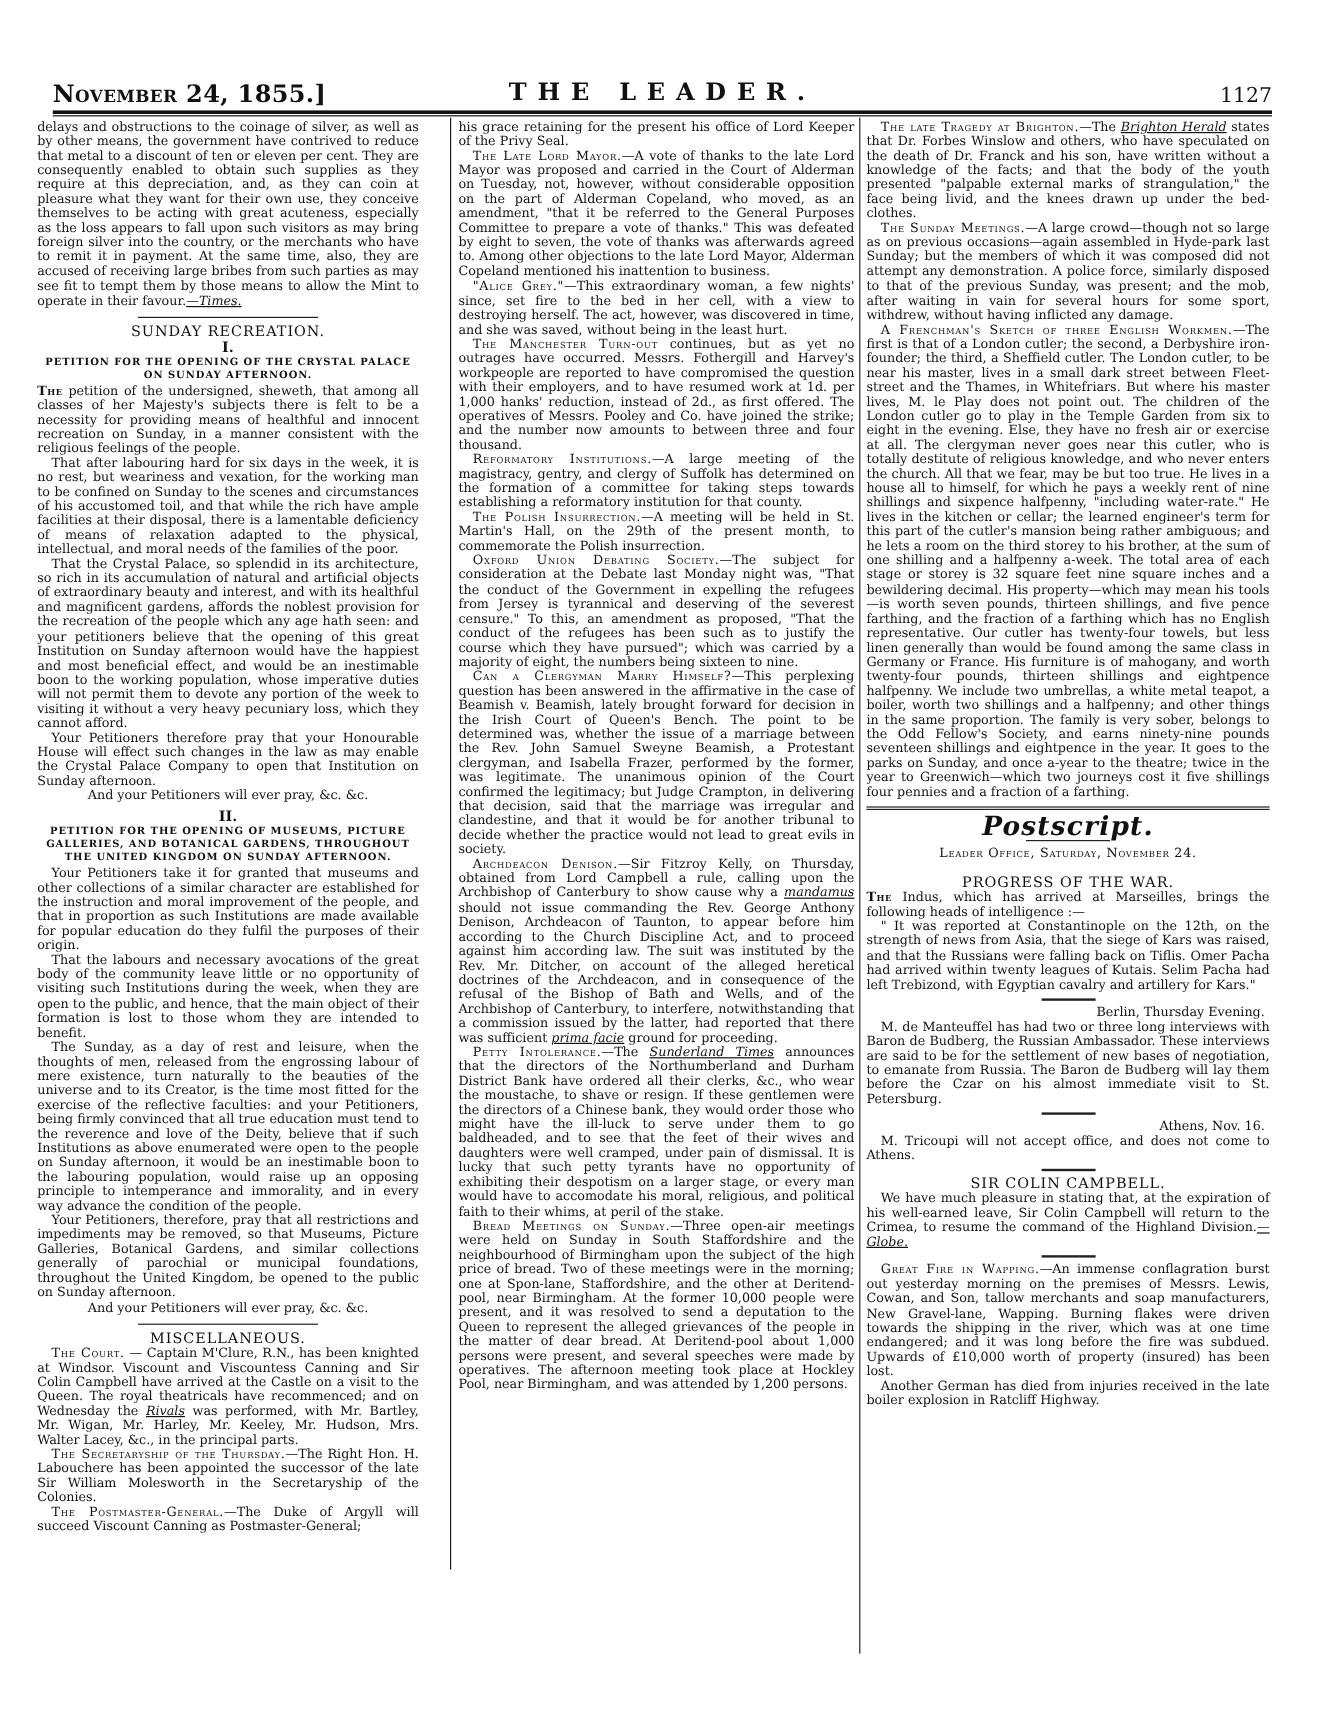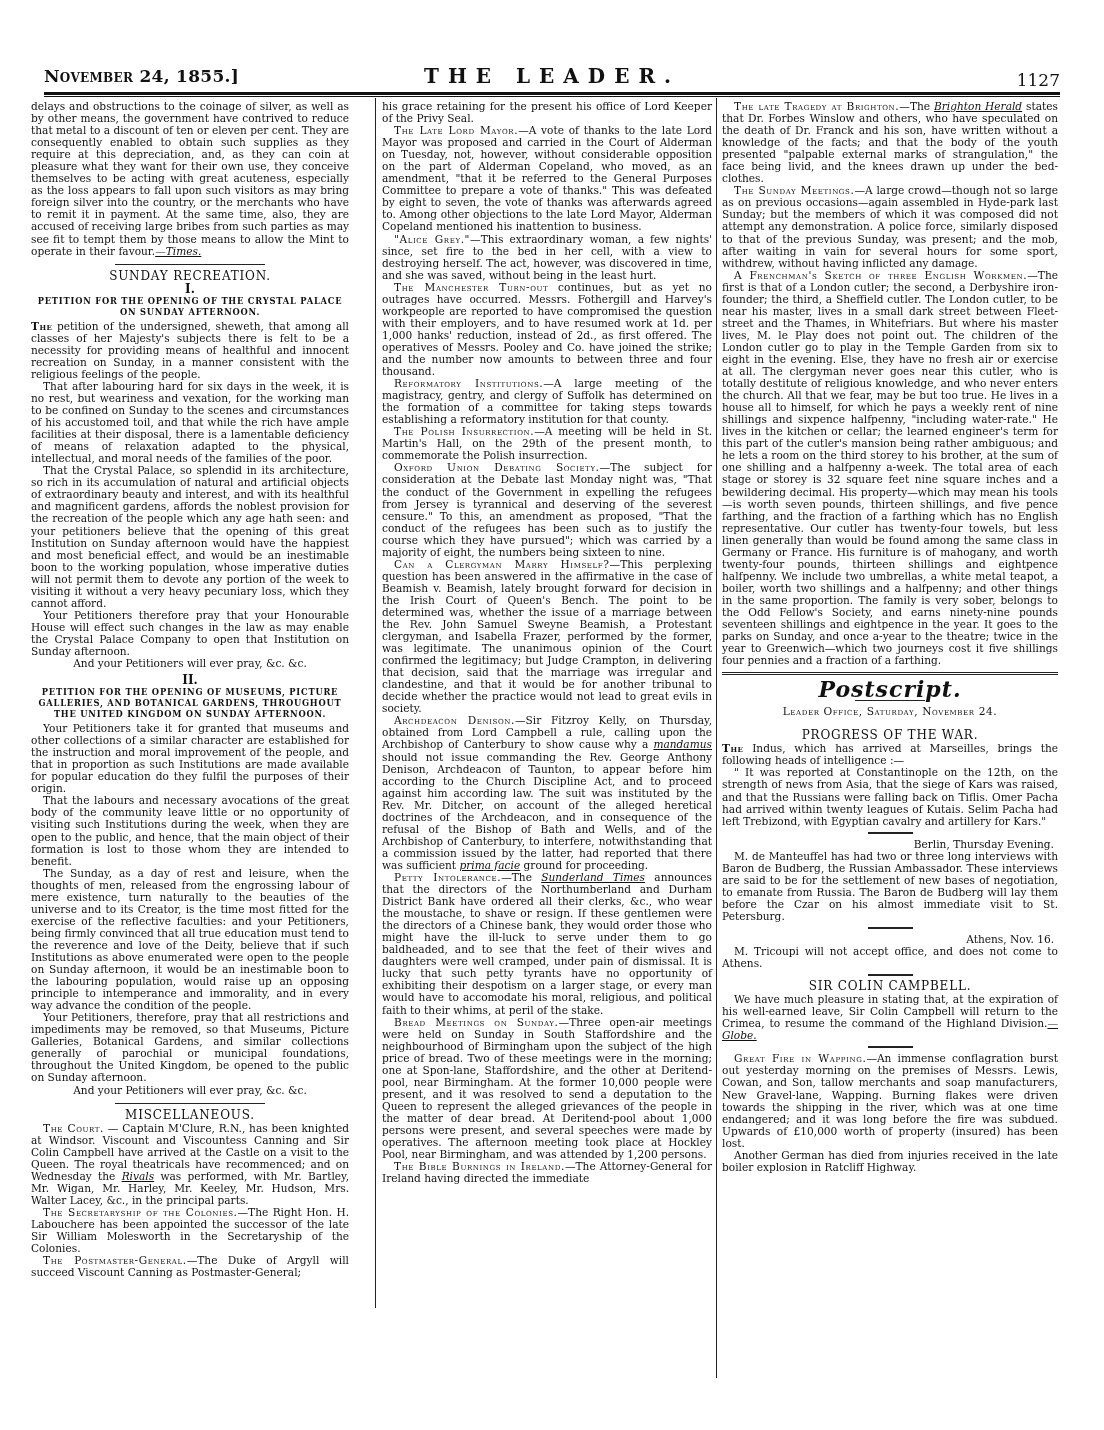--- a/index.html
+++ b/index.html
@@ -1,20 +1,20 @@
 <!DOCTYPE html>
 <html><head>
 <meta charset="utf-8">
 <style>
   * { box-sizing: border-box; margin: 0; padding: 0; }
   html, body { width: 1104px; height: 1430px; background: #ffffff; overflow: hidden; }
   body { font-family: "DejaVu Serif", "Liberation Serif", serif; color: #111; position: relative; }
 
   .masthead { position: absolute; left: 44px; top: 62px; width: 1016px; height: 34px; }
-  .mh-date { position: absolute; left: 0; top: 4px; font-size: 17px; font-weight: bold; letter-spacing: 0.3px; font-variant: small-caps; }
+  .mh-date { position: absolute; left: 0; top: 4px; font-size: 20px; font-weight: bold; letter-spacing: 0.3px; font-variant: small-caps; }
   .mh-title { position: absolute; left: 0; width: 100%; top: 2px; text-align: center; font-size: 20px; font-weight: bold; letter-spacing: 9px; }
   .mh-page { position: absolute; right: 0; top: 8px; font-size: 17px; font-weight: normal; }
   .mh-rule { position: absolute; left: 44px; top: 92px; width: 1016px; height: 5px; border-top: 3px solid #111; border-bottom: 1px solid #111; }
 
   .col { position: absolute; top: 100px; font-size: 10.6px; line-height: 12.05px; text-align: justify; }
   .col-1 { left: 31px; width: 318px; }
   .col-2 { left: 382px; width: 330px; }
   .col-3 { left: 722px; width: 336px; }
   .col-rule { position: absolute; top: 98px; width: 1px; background: #222; }
   .rule-a { left: 375px; height: 1210px; }
@@ -63,37 +63,36 @@
   <div class="roman" style="margin-top:5px">II.</div>
   <div class="sub">PETITION FOR THE OPENING OF MUSEUMS, PICTURE GALLERIES, AND BOTANICAL GARDENS, THROUGHOUT THE UNITED KINGDOM ON SUNDAY AFTERNOON.</div>
   <p>Your Petitioners take it for granted that museums and other collections of a similar character are established for the instruction and moral improvement of the people, and that in proportion as such Institutions are made available for popular education do they fulfil the purposes of their origin.</p>
   <p>That the labours and necessary avocations of the great body of the community leave little or no opportunity of visiting such Institutions during the week, when they are open to the public, and hence, that the main object of their formation is lost to those whom they are intended to benefit.</p>
   <p>The Sunday, as a day of rest and leisure, when the thoughts of men, released from the engrossing labour of mere existence, turn naturally to the beauties of the universe and to its Creator, is the time most fitted for the exercise of the reflective faculties: and your Petitioners, being firmly convinced that all true education must tend to the reverence and love of the Deity, believe that if such Institutions as above enumerated were open to the people on Sunday afternoon, it would be an inestimable boon to the labouring population, would raise up an opposing principle to intemperance and immorality, and in every way advance the condition of the people.</p>
   <p>Your Petitioners, therefore, pray that all restrictions and impediments may be removed, so that Museums, Picture Galleries, Botanical Gardens, and similar collections generally of parochial or municipal foundations, throughout the United Kingdom, be opened to the public on Sunday afternoon.</p>
   <p class="signoff">And your Petitioners will ever pray, &amp;c. &amp;c.</p>
   <div class="short-rule"></div>
   <div class="head">MISCELLANEOUS.</div>
   <p><span class="sc-plain">The Court.</span><span> — Captain M'Clure, R.N., has been knighted at Windsor. Viscount and Viscountess Canning and Sir Colin Campbell have arrived at the Castle on a visit to the Queen. The royal theatricals have recommenced; and on Wednesday the </span><em>Rivals</em><span> was performed, with Mr. Bartley, Mr. Wigan, Mr. Harley, Mr. Keeley, Mr. Hudson, Mrs. Walter Lacey, &amp;c., in the principal parts.</span></p>
-  <p><span class="sc-plain">The Secretaryship of the Colonies.</span><span>—The Right Hon. H. Labouchere has been appointed the successor of the late Sir William Molesworth in the Secretaryship of the Colonies.</span></p>
+  <p><span class="sc-plain">The Secretaryship of the Thursday.</span><span>—The Right Hon. H. Labouchere has been appointed the successor of the late Sir William Molesworth in the Secretaryship of the Colonies.</span></p>
   <p><span class="sc-plain">The Postmaster-General.</span><span>—The Duke of Argyll will succeed Viscount Canning as Postmaster-General;</span></p>
 </div>
 
 <div class="col col-2">
   <p class="noindent">his grace retaining for the present his office of Lord Keeper of the Privy Seal.</p>
   <p><span class="sc-plain">The Late Lord Mayor.</span><span>—A vote of thanks to the late Lord Mayor was proposed and carried in the Court of Alderman on Tuesday, not, however, without considerable opposition on the part of Alderman Copeland, who moved, as an amendment, "that it be referred to the General Purposes Committee to prepare a vote of thanks." This was defeated by eight to seven, the vote of thanks was afterwards agreed to. Among other objections to the late Lord Mayor, Alderman Copeland mentioned his inattention to business.</span></p>
   <p><span class="sc-plain">"Alice Grey."</span><span>—This extraordinary woman, a few nights' since, set fire to the bed in her cell, with a view to destroying herself. The act, however, was discovered in time, and she was saved, without being in the least hurt.</span></p>
   <p><span class="sc-plain">The Manchester Turn-out</span><span> continues, but as yet no outrages have occurred. Messrs. Fothergill and Harvey's workpeople are reported to have compromised the question with their employers, and to have resumed work at 1d. per 1,000 hanks' reduction, instead of 2d., as first offered. The operatives of Messrs. Pooley and Co. have joined the strike; and the number now amounts to between three and four thousand.</span></p>
   <p><span class="sc-plain">Reformatory Institutions.</span><span>—A large meeting of the magistracy, gentry, and clergy of Suffolk has determined on the formation of a committee for taking steps towards establishing a reformatory institution for that county.</span></p>
   <p><span class="sc-plain">The Polish Insurrection.</span><span>—A meeting will be held in St. Martin's Hall, on the 29th of the present month, to commemorate the Polish insurrection.</span></p>
   <p><span class="sc-plain">Oxford Union Debating Society.</span><span>—The subject for consideration at the Debate last Monday night was, "That the conduct of the Government in expelling the refugees from Jersey is tyrannical and deserving of the severest censure." To this, an amendment as proposed, "That the conduct of the refugees has been such as to justify the course which they have pursued"; which was carried by a majority of eight, the numbers being sixteen to nine.</span></p>
   <p><span class="sc-plain">Can a Clergyman Marry Himself?</span><span>—This perplexing question has been answered in the affirmative in the case of Beamish v. Beamish, lately brought forward for decision in the Irish Court of Queen's Bench. The point to be determined was, whether the issue of a marriage between the Rev. John Samuel Sweyne Beamish, a Protestant clergyman, and Isabella Frazer, performed by the former, was legitimate. The unanimous opinion of the Court confirmed the legitimacy; but Judge Crampton, in delivering that decision, said that the marriage was irregular and clandestine, and that it would be for another tribunal to decide whether the practice would not lead to great evils in society.</span></p>
   <p><span class="sc-plain">Archdeacon Denison.</span><span>—Sir Fitzroy Kelly, on Thursday, obtained from Lord Campbell a rule, calling upon the Archbishop of Canterbury to show cause why a </span><em>mandamus</em><span> should not issue commanding the Rev. George Anthony Denison, Archdeacon of Taunton, to appear before him according to the Church Discipline Act, and to proceed against him according law. The suit was instituted by the Rev. Mr. Ditcher, on account of the alleged heretical doctrines of the Archdeacon, and in consequence of the refusal of the Bishop of Bath and Wells, and of the Archbishop of Canterbury, to interfere, notwithstanding that a commission issued by the latter, had reported that there was sufficient </span><em>prima facie</em><span> ground for proceeding.</span></p>
   <p><span class="sc-plain">Petty Intolerance.</span><span>—The </span><em>Sunderland Times</em><span> announces that the directors of the Northumberland and Durham District Bank have ordered all their clerks, &amp;c., who wear the moustache, to shave or resign. If these gentlemen were the directors of a Chinese bank, they would order those who might have the ill-luck to serve under them to go baldheaded, and to see that the feet of their wives and daughters were well cramped, under pain of dismissal. It is lucky that such petty tyrants have no opportunity of exhibiting their despotism on a larger stage, or every man would have to accomodate his moral, religious, and political faith to their whims, at peril of the stake.</span></p>
   <p><span class="sc-plain">Bread Meetings on Sunday.</span><span>—Three open-air meetings were held on Sunday in South Staffordshire and the neighbourhood of Birmingham upon the subject of the high price of bread. Two of these meetings were in the morning; one at Spon-lane, Staffordshire, and the other at Deritend-pool, near Birmingham. At the former 10,000 people were present, and it was resolved to send a deputation to the Queen to represent the alleged grievances of the people in the matter of dear bread. At Deritend-pool about 1,000 persons were present, and several speeches were made by operatives. The afternoon meeting took place at Hockley Pool, near Birmingham, and was attended by 1,200 persons.</span></p>
-  <p><span class="sc-plain">The Bible Burnings in Ireland.</span><span>—The Attorney-General for Ireland having directed the immediate</span></p>
 </div>
 
 <div class="col col-3">
   <p><span class="sc-plain">The late Tragedy at Brighton.</span><span>—The </span><em>Brighton Herald</em><span> states that Dr. Forbes Winslow and others, who have speculated on the death of Dr. Franck and his son, have written without a knowledge of the facts; and that the body of the youth presented "palpable external marks of strangulation," the face being livid, and the knees drawn up under the bed-clothes.</span></p>
   <p><span class="sc-plain">The Sunday Meetings.</span><span>—A large crowd—though not so large as on previous occasions—again assembled in Hyde-park last Sunday; but the members of which it was composed did not attempt any demonstration. A police force, similarly disposed to that of the previous Sunday, was present; and the mob, after waiting in vain for several hours for some sport, withdrew, without having inflicted any damage.</span></p>
   <p><span class="sc-plain">A Frenchman's Sketch of three English Workmen.</span><span>—The first is that of a London cutler; the second, a Derbyshire iron-founder; the third, a Sheffield cutler. The London cutler, to be near his master, lives in a small dark street between Fleet-street and the Thames, in Whitefriars. But where his master lives, M. le Play does not point out. The children of the London cutler go to play in the Temple Garden from six to eight in the evening. Else, they have no fresh air or exercise at all. The clergyman never goes near this cutler, who is totally destitute of religious knowledge, and who never enters the church. All that we fear, may be but too true. He lives in a house all to himself, for which he pays a weekly rent of nine shillings and sixpence halfpenny, "including water-rate." He lives in the kitchen or cellar; the learned engineer's term for this part of the cutler's mansion being rather ambiguous; and he lets a room on the third storey to his brother, at the sum of one shilling and a halfpenny a-week. The total area of each stage or storey is 32 square feet nine square inches and a bewildering decimal. His property—which may mean his tools—is worth seven pounds, thirteen shillings, and five pence farthing, and the fraction of a farthing which has no English representative. Our cutler has twenty-four towels, but less linen generally than would be found among the same class in Germany or France. His furniture is of mahogany, and worth twenty-four pounds, thirteen shillings and eightpence halfpenny. We include two umbrellas, a white metal teapot, a boiler, worth two shillings and a halfpenny; and other things in the same proportion. The family is very sober, belongs to the Odd Fellow's Society, and earns ninety-nine pounds seventeen shillings and eightpence in the year. It goes to the parks on Sunday, and once a-year to the theatre; twice in the year to Greenwich—which two journeys cost it five shillings four pennies and a fraction of a farthing.</span></p>
   <div class="full-rule"></div>
   <div class="postscript">Postscript.</div>
   <div class="tiny-rule" style="width:70px;height:1px"></div>
   <p class="center sc-plain">Leader Office, Saturday, November 24.</p>

